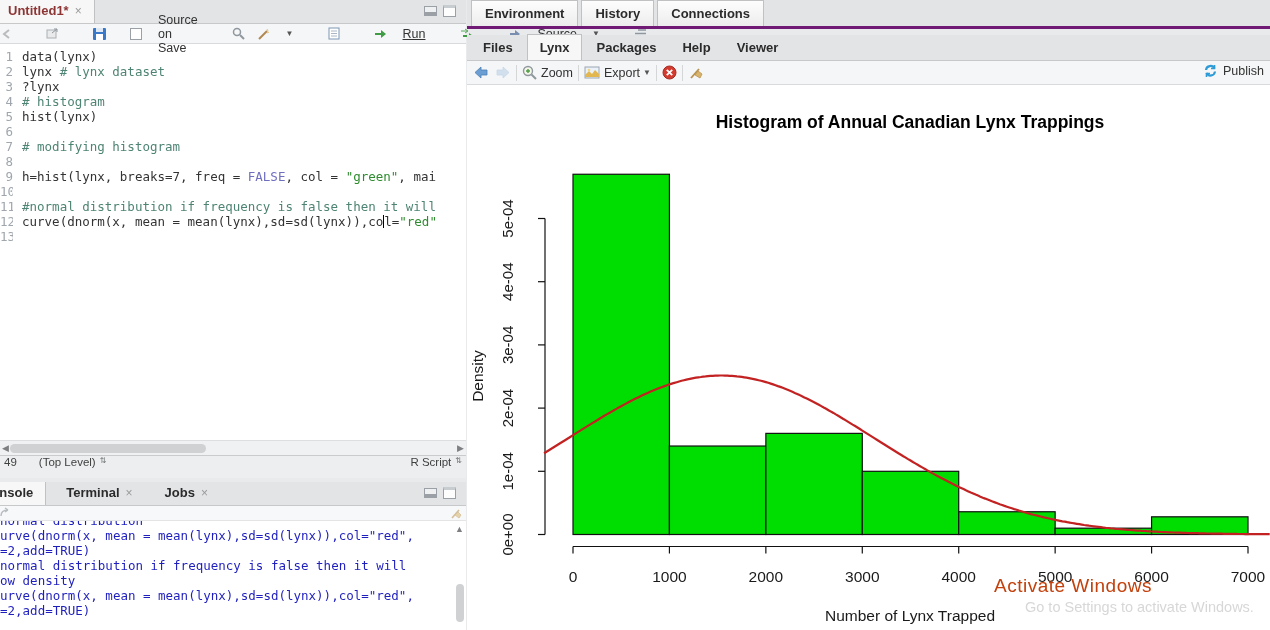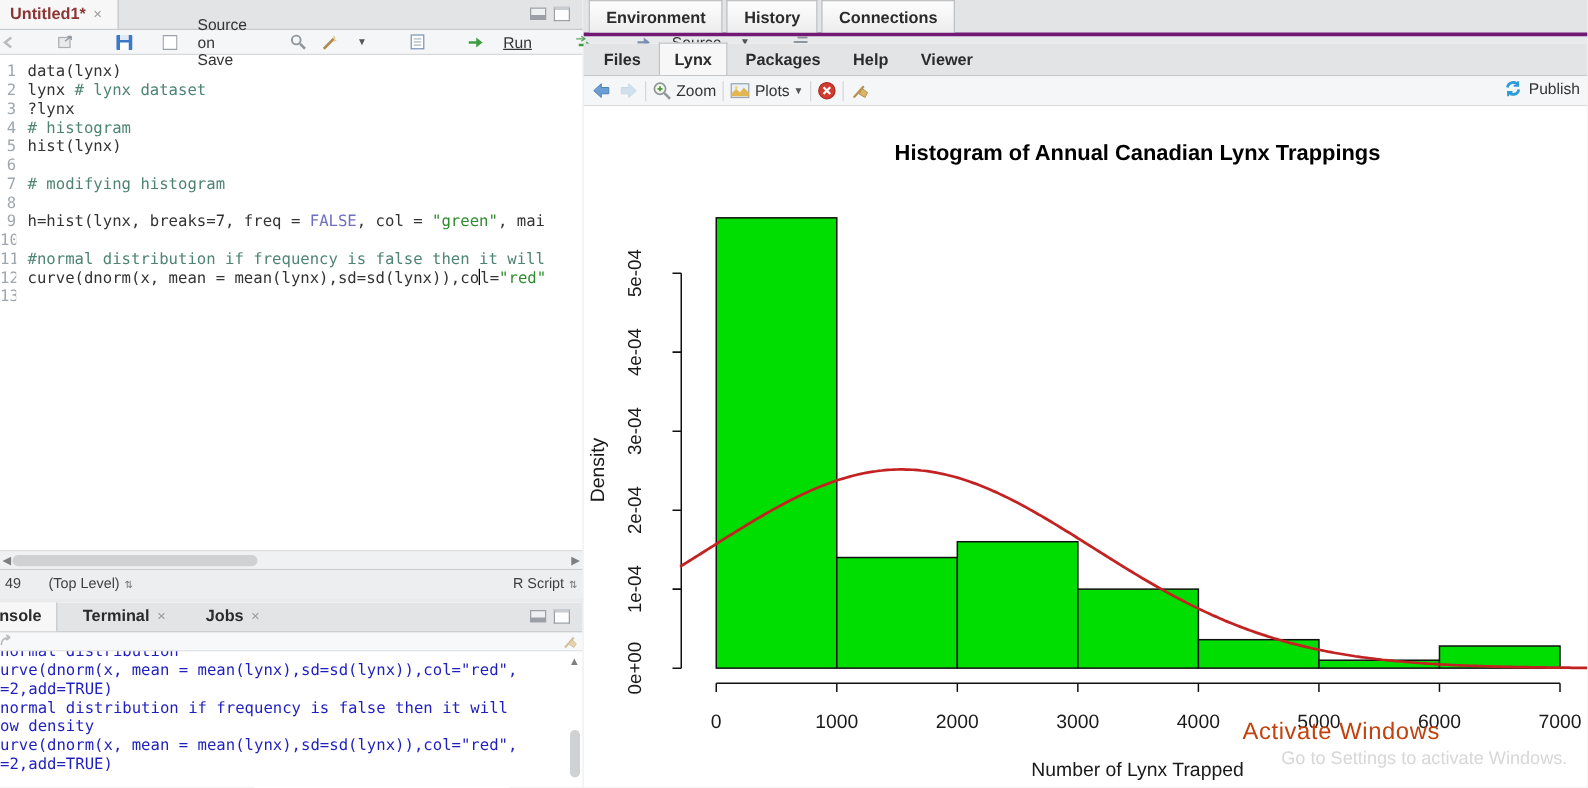--- a/index.html
+++ b/index.html
@@ -34,21 +34,21 @@
             color:#9fa6ad; flex:0 0 13px; }
   .ltext { padding-left:9px; white-space:pre; color:#333; }
   .tk-code { color:#333; } .tk-comment { color:#4e8474; } .tk-string { color:#2e8b2e; }
   .tk-const { color:#6f6fc0; }
   .caret { display:inline-block; width:1px; background:#000; height:13px; vertical-align:-2px; }
 
   .hscroll { height:15px; background:#f0f1f2; border-top:1px solid #dcdedf; position:relative; }
   .hthumb { position:absolute; left:10px; top:3px; width:196px; height:9px; background:#cfd1d3; border-radius:5px; }
   .scrarrow { color:#7d7f82; font-size:9px; line-height:15px; }
   #statusbar { height:23px; background:#eceeef; border-top:1px solid #c9cbcd; display:flex;
-               align-items:center; font-size:11.5px; color:#3f3f3f; padding:0 4px; }
+               align-items:flex-start; font-size:11.5px; color:#3f3f3f; padding:0 4px; }
   .updown { font-size:8px; color:#707376; line-height:9px; display:inline-block; margin-left:4px; }
 
   
   #console-pane { left:0; top:482px; width:466px; height:148px; background:#fff; overflow:hidden; }
   #console-tabbar { height:24px; }
   #console-tab { margin-left:-31px; }
   #console-minitool { height:15px; background:#f7f8f9; border-bottom:1px solid #e3e4e6;
                       position:relative; }
   #console-text { position:relative; overflow:hidden; height:109px;
                   font-family:"DejaVu Sans Mono", monospace; font-size:12.5px; line-height:15px;
@@ -291,21 +291,21 @@
         </span>
       <span class="tblabel" style="margin-left:4px;">Zoom</span>
       <span class="tbsep"></span>
       <span class="icon">
         <svg width="16" height="13">
             <rect x="1" y="1" width="14" height="11" fill="#eaf1f8" stroke="#9aa6b2"></rect>
             <path d="M1 9 l4 -4 3 3 3 -4 4 4 v3 h-14 Z" fill="#e3b74f"></path>
             <circle cx="5" cy="4" r="1.3" fill="#f4d67a"></circle>
           </svg>
         </span>
-      <span class="tblabel" style="margin-left:4px;">Plots</span>
+      <span class="tblabel" style="margin-left:4px;">Export</span>
       <span class="ddarrow">▼</span>
       <span class="tbsep"></span>
       <span class="icon">
         <svg width="15" height="15">
             <circle cx="7.5" cy="7.5" r="6.5" fill="#d23b2f" stroke="#a82a20"></circle>
             <path d="M4.8 4.8 L10.2 10.2 M10.2 4.8 L4.8 10.2" stroke="#fff" stroke-width="1.8"></path>
           </svg>
         </span>
       <span class="tbsep"></span>
       <span class="icon">

